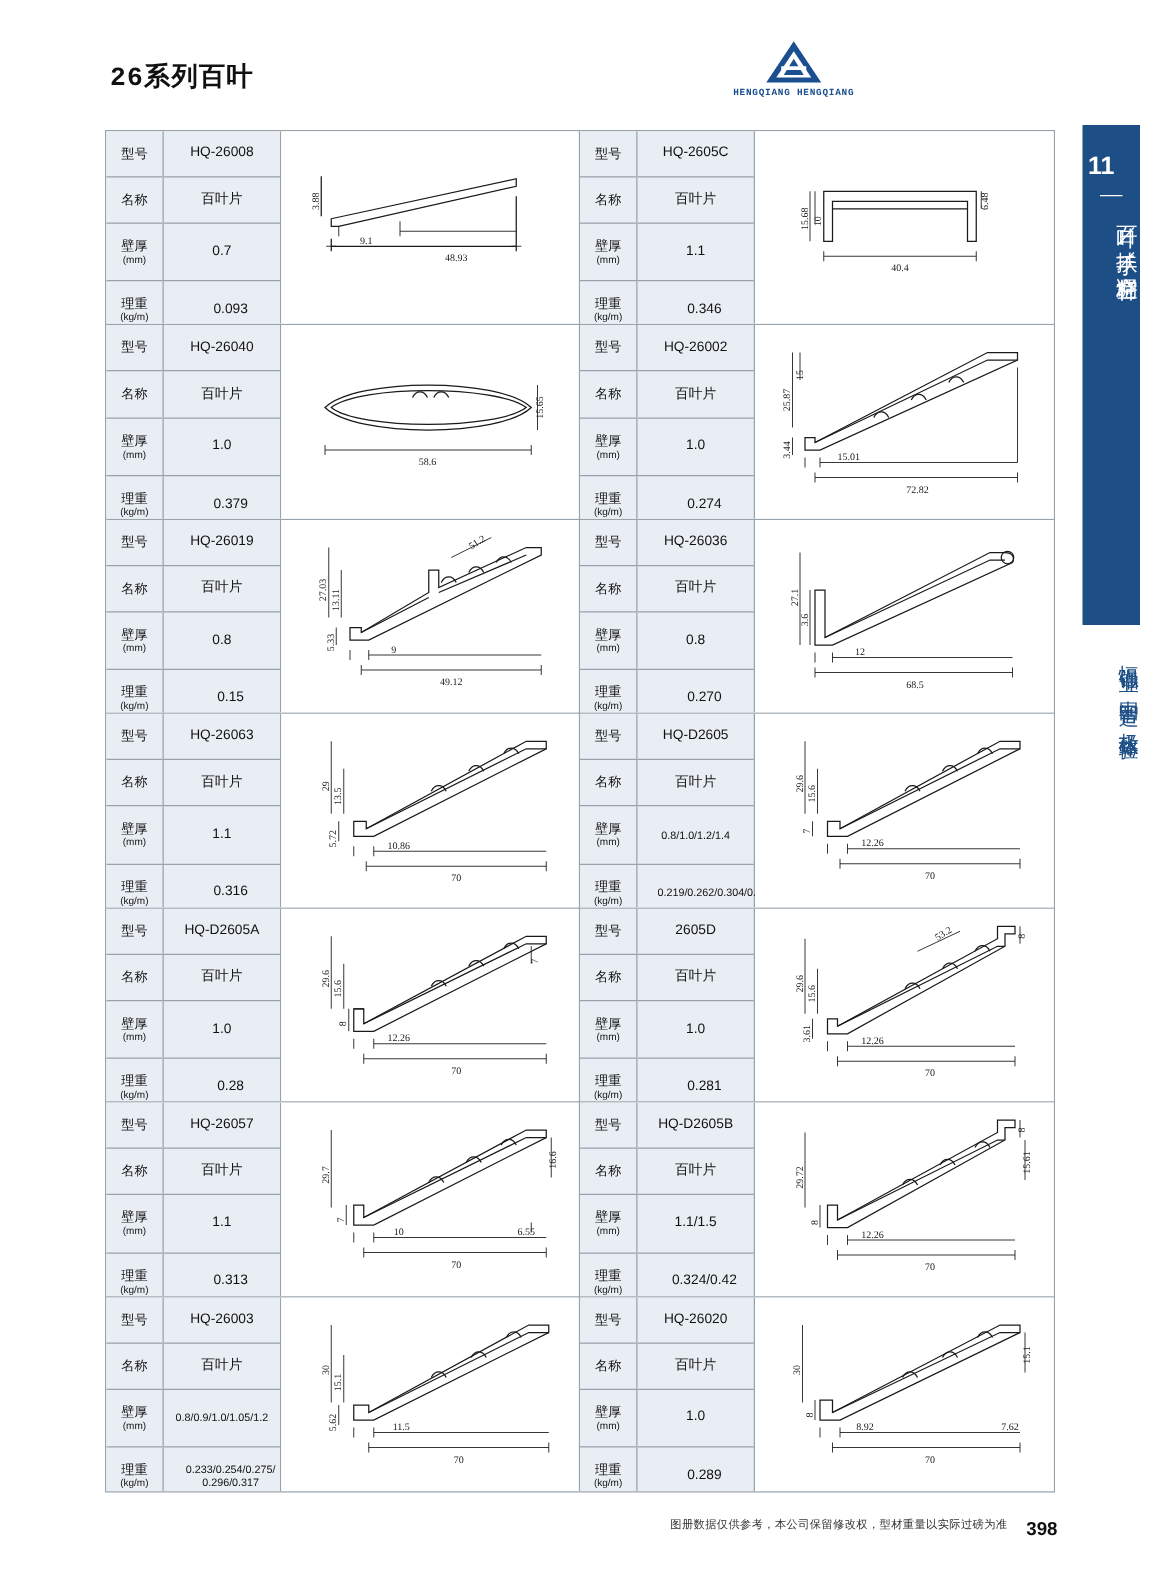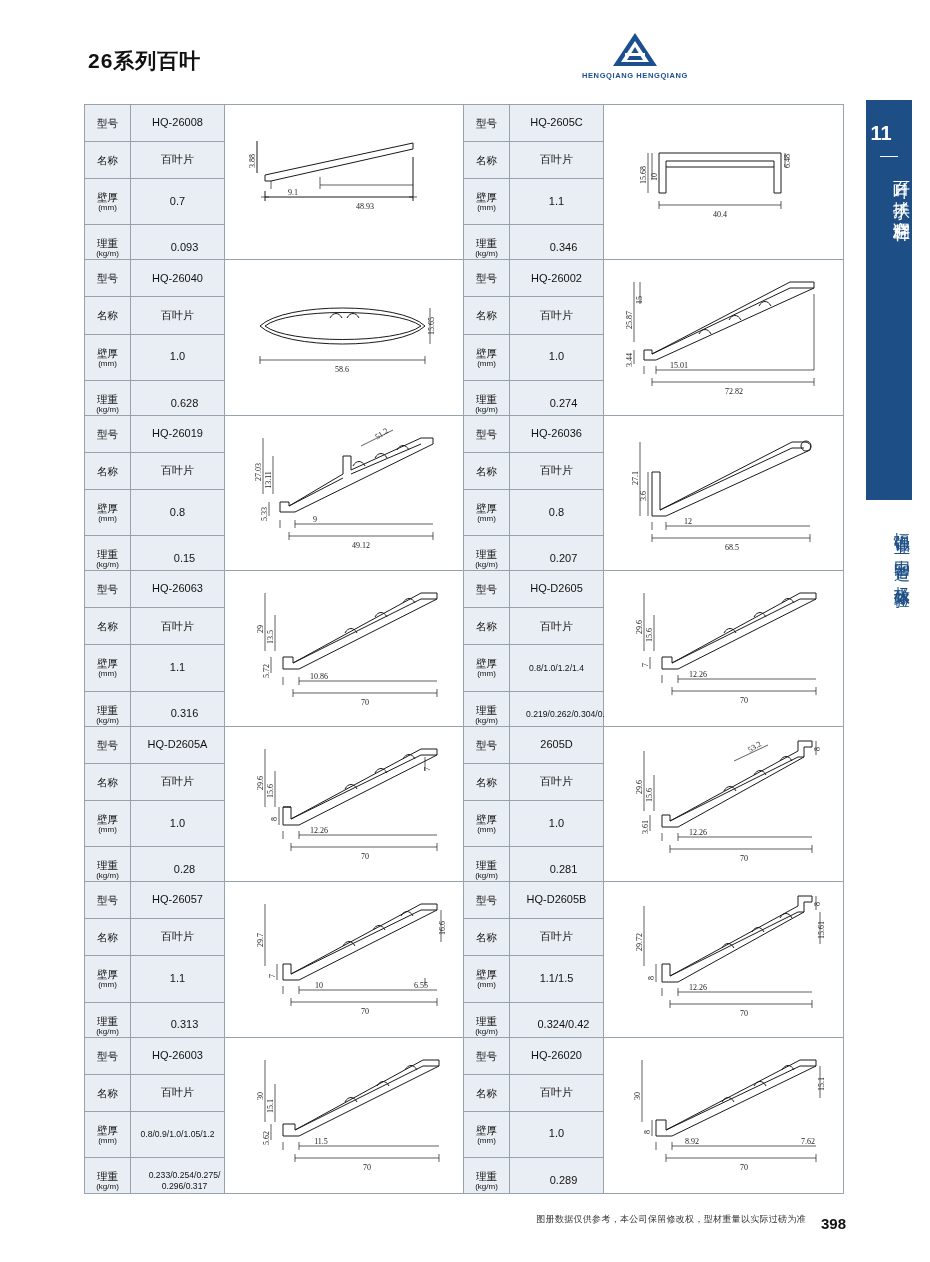--- a/index.html
+++ b/index.html
@@ -10,21 +10,21 @@
     background: #ffffff;
     font-family: "Liberation Sans", sans-serif;
     color: #1a1a1a;
     position: relative;
     overflow: hidden;
   }
   
   #page-header {
     position: absolute;
     left: 0; top: 0;
-    width: 768px; height: 100px;
+    width: 768px; height: 100px; font-family: Liberation Mono, monospace;
   }
   #page-title {
     position: absolute;
     left: 88px; top: 47px;
     font-size: 21px;
     font-weight: bold;
     letter-spacing: 1px;
     color: #111;
   }
   #brand-logo {
@@ -310,21 +310,21 @@
           <span>壁厚</span>
           <span class="unit">(mm)</span>
         </div>
         <div class="spec-value">1.0</div>
       </div>
       <div class="spec-row">
         <div class="spec-label">
           <span>理重</span>
           <span class="unit">(kg/m)</span>
         </div>
-        <div class="spec-value">0.628</div>
+        <div class="spec-value">0.379</div>
       </div>
     </div>
     <div class="drawing">
       <svg width="238" height="155" viewBox="0 0 238 155">
         <g fill="none" stroke="#1a1a1a" stroke-width="1">
           <path d="M35 66 C60 42 175 42 200 66 C175 90 60 90 35 66 Z"></path>
           <path d="M40 66 C62 48 172 48 196 66 C172 84 62 84 40 66 Z"></path>
           <path d="M105 58 C108 52 114 52 117 58 M122 58 C125 52 131 52 134 58"></path>
         </g>
         <g stroke="#1a1a1a" stroke-width="0.7">
@@ -450,21 +450,21 @@
           <span>壁厚</span>
           <span class="unit">(mm)</span>
         </div>
         <div class="spec-value">0.8</div>
       </div>
       <div class="spec-row">
         <div class="spec-label">
           <span>理重</span>
           <span class="unit">(kg/m)</span>
         </div>
-        <div class="spec-value">0.207</div>
+        <div class="spec-value">0.270</div>
       </div>
     </div>
     <div class="drawing">
       <svg width="238" height="155" viewBox="0 0 238 155">
         <g fill="none" stroke="#1a1a1a" stroke-width="1">
           <path d="M48 100 L48 56 L56 56 L56 94 L188 26 L200 26 C206 26 208 30 206 34 L62 100 Z"></path>
           <path d="M56 94 L188 32 L200 32"></path>
           <circle cx="202" cy="30" r="5"></circle>
         </g>
         <g stroke="#1a1a1a" stroke-width="0.7">

